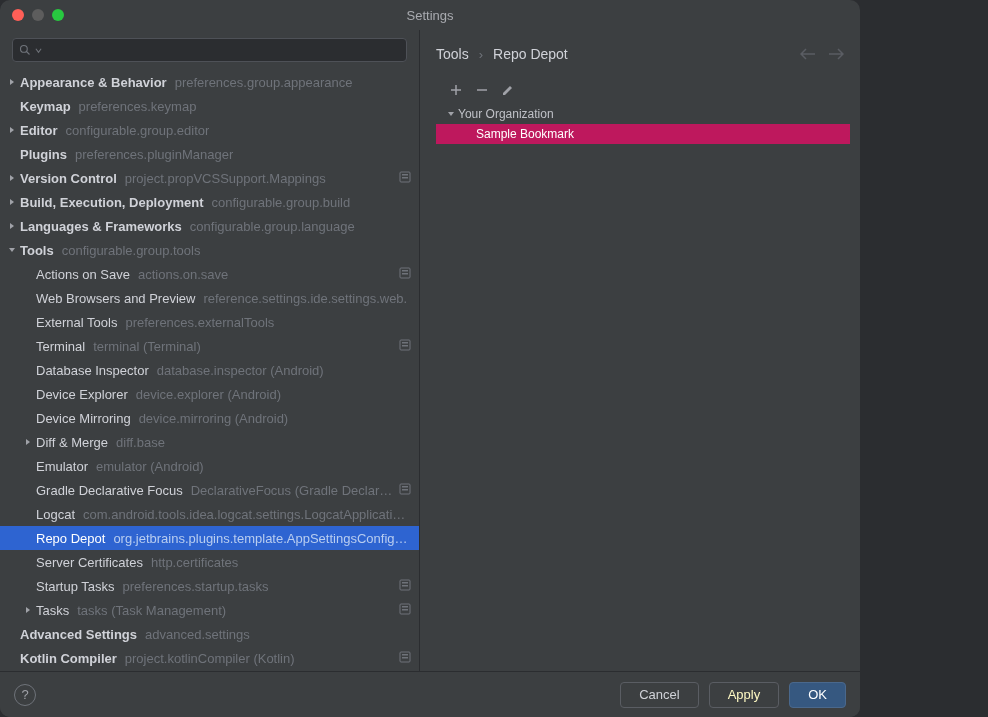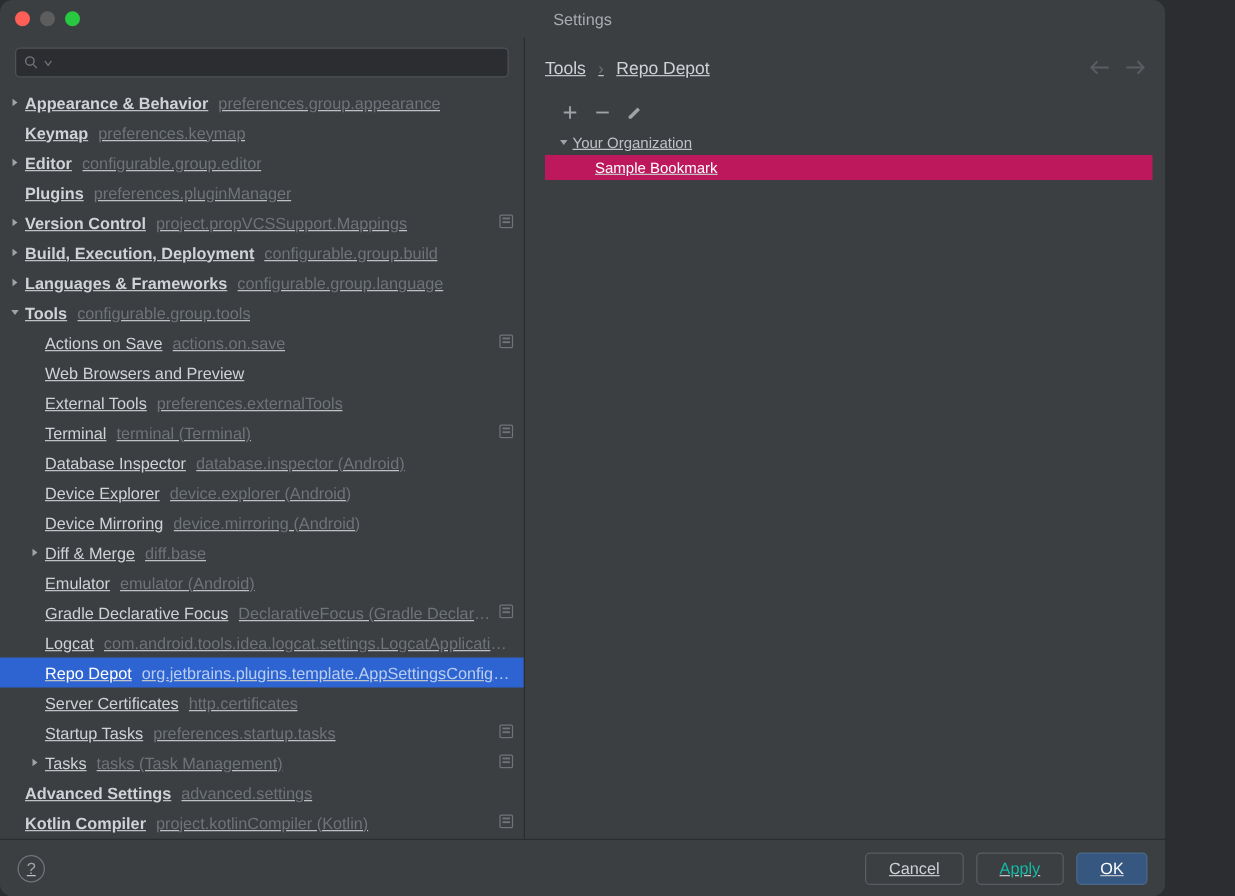--- a/index.html
+++ b/index.html
@@ -1,18 +1,18 @@
 <!DOCTYPE html>
 <html><head>
   <meta charset="utf-8">
   <style>
     * { margin: 0; padding: 0; box-sizing: border-box; font-family: -apple-system, BlinkMacSystemFont, "Segoe UI", sans-serif; }
     body { background: #2b2d30; color: #bfc1c7; width: 988px; height: 717px; overflow: hidden; font-size: 13px; }
     
-    .window { width: 932px; height: 717px; background: #3c3f41; border-radius: 10px; display: flex; flex-direction: column; overflow: hidden; text-decoration: underline; }
+    .window { width: 860px; height: 717px; background: #3c3f41; border-radius: 10px; display: flex; flex-direction: column; overflow: hidden; }
     
     .titlebar { height: 30px; display: flex; align-items: center; padding: 0 12px; position: relative; }
     .traffic-lights { display: flex; gap: 8px; }
     .traffic-light { width: 12px; height: 12px; border-radius: 50%; }
     .tl-close { background: #ff5f57; }
     .tl-min { background: #5d5d5d; }
     .tl-max { background: #28c940; }
     .window-title { position: absolute; left: 50%; transform: translateX(-50%); color: #a9abb0; font-size: 13px; }
     
     .content { flex: 1; display: flex; min-height: 0; }
@@ -50,21 +50,21 @@
     .detail-tree { flex: 1; background: #3c3f41; margin-right: 10px; }
     .detail-row { display: flex; align-items: center; height: 20px; font-size: 12px; }
     .detail-row .chev { width: 14px; display: flex; justify-content: center; }
     .detail-row.group { padding-left: 8px; color: #bfc1c7; }
     .detail-row.item { background: #be185d; color: #fff; padding-left: 40px; }
     
     .footer { height: 46px; border-top: 1px solid #2b2d30; display: flex; align-items: center; padding: 0 14px; gap: 10px; background: #3c3f41; }
     .help-btn { width: 22px; height: 22px; border-radius: 50%; border: 1px solid #6f737a; display: flex; align-items: center; justify-content: center; color: #a0a2a8; cursor: pointer; font-size: 13px; }
     .spacer { flex: 1; }
     .btn { height: 26px; padding: 0 18px; border-radius: 4px; border: 1px solid #5a5d63; background: transparent; color: #d0d2d8; cursor: pointer; font-size: 13px; display: flex; align-items: center; }
-    .btn.disabled { color: #14b8a6; cursor: default; }
+    .btn.disabled { color: #fef9c3; cursor: default; }
     .btn.primary { background: #365880; border-color: #4a688c; color: #fff; }
   </style>
 </head>
 <body>
 
 <div class="window">
   <div class="titlebar">
     <div class="traffic-lights">
       <div class="traffic-light tl-close"></div>
       <div class="traffic-light tl-min"></div>
@@ -163,20 +163,21 @@
             <span class="hint">actions.on.save</span>
             <span class="badge"><svg width="12" height="12" viewBox="0 0 12 12">
                 <rect x="1" y="1" width="10" height="10" rx="1" fill="none" stroke="#6f737a"></rect>
                 <rect x="3" y="3" width="6" height="1.5" fill="#6f737a"></rect>
                 <rect x="3" y="6" width="6" height="1.5" fill="#6f737a"></rect>
               </svg></span>
           </div>
           <div class="tree-row indent-1 child">
             <span class="expander"></span>
             <span class="label">Web Browsers and Preview</span>
+            <span class="hint">reference.settings.ide.settings.web.</span>
           </div>
           <div class="tree-row indent-1 child">
             <span class="expander"></span>
             <span class="label">External Tools</span>
             <span class="hint">preferences.externalTools</span>
           </div>
           <div class="tree-row indent-1 child">
             <span class="expander"></span>
             <span class="label">Terminal</span>
             <span class="hint">terminal (Terminal)</span>

